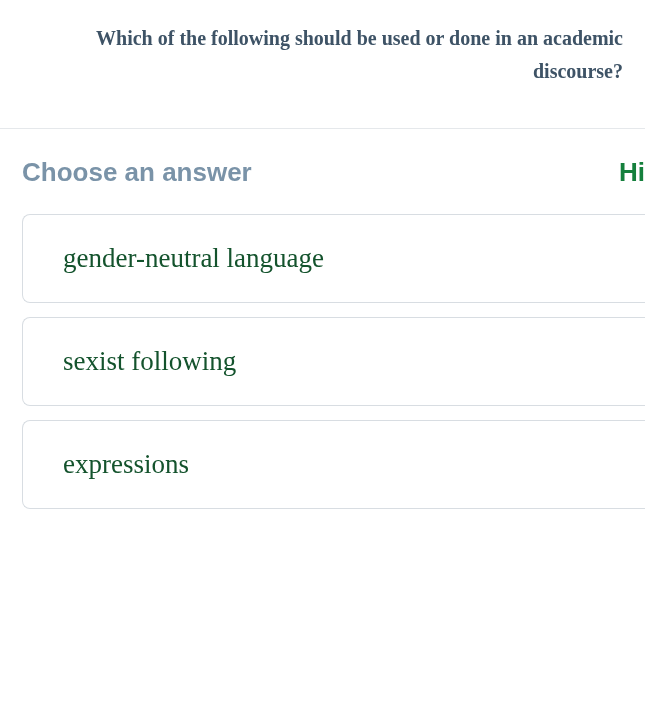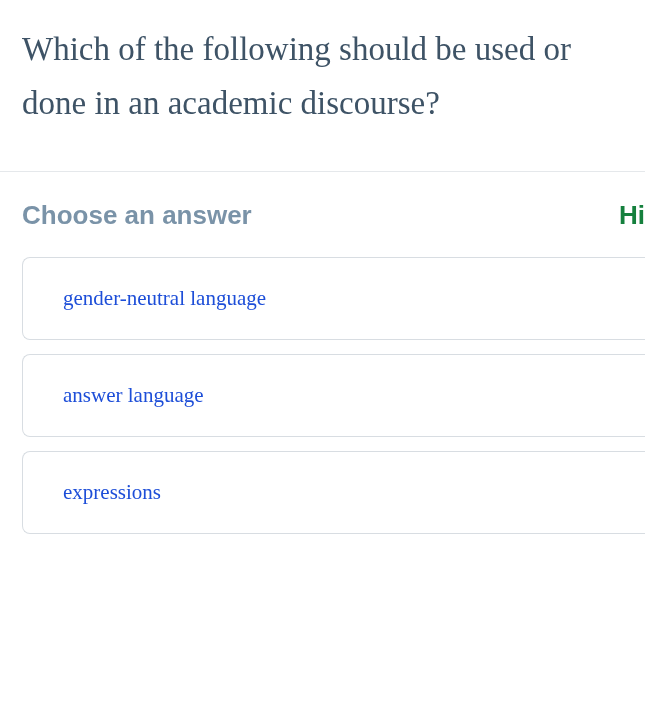--- a/index.html
+++ b/index.html
@@ -12,24 +12,25 @@
       background: #ffffff;
       width: 645px;
       height: 712px;
       overflow: hidden;
     }
     .question-section {
       padding: 22px 22px 40px 22px;
       border-bottom: 1px solid #e5e8eb;
     }
     .question-text {
-      font-size: 33px;
+      font-size: 20px;
       line-height: 1.65;
       color: #3e5366;
-      font-weight: 400;
+      font-weight: 700;
+      text-align: right;
     }
     .answer-section {
       padding: 28px 0 12px 22px;
     }
     .answer-header {
       display: flex;
       justify-content: space-between;
       align-items: center;
       padding-right: 0;
       margin-bottom: 26px;
@@ -54,41 +55,41 @@
     }
     .answer-option {
       border: 1px solid #d8dde2;
       border-right: none;
       border-radius: 8px 0 0 8px;
       padding: 28px 20px 28px 40px;
       cursor: pointer;
       background: #ffffff;
     }
     .answer-option-text {
-      font-size: 21px;
-      color: #1d4ed8;
+      font-size: 27px;
+      color: #14532d;
       font-weight: 400;
     }
   </style>
 </head>
 <body>
 
 <div class="question-section">
   <p class="question-text">Which of the following should be used or done in an academic discourse?</p>
 </div>
 
 <div class="answer-section">
   <div class="answer-header">
     <span class="choose-label">Choose an answer</span>
     <span class="hint-link">Hi</span>
   </div>
   <div class="answer-options">
     <div class="answer-option">
       <span class="answer-option-text">gender-neutral language</span>
     </div>
     <div class="answer-option">
-      <span class="answer-option-text">answer language</span>
+      <span class="answer-option-text">sexist following</span>
     </div>
     <div class="answer-option">
       <span class="answer-option-text">expressions</span>
     </div>
   </div>
 </div>
 
 </body></html>

